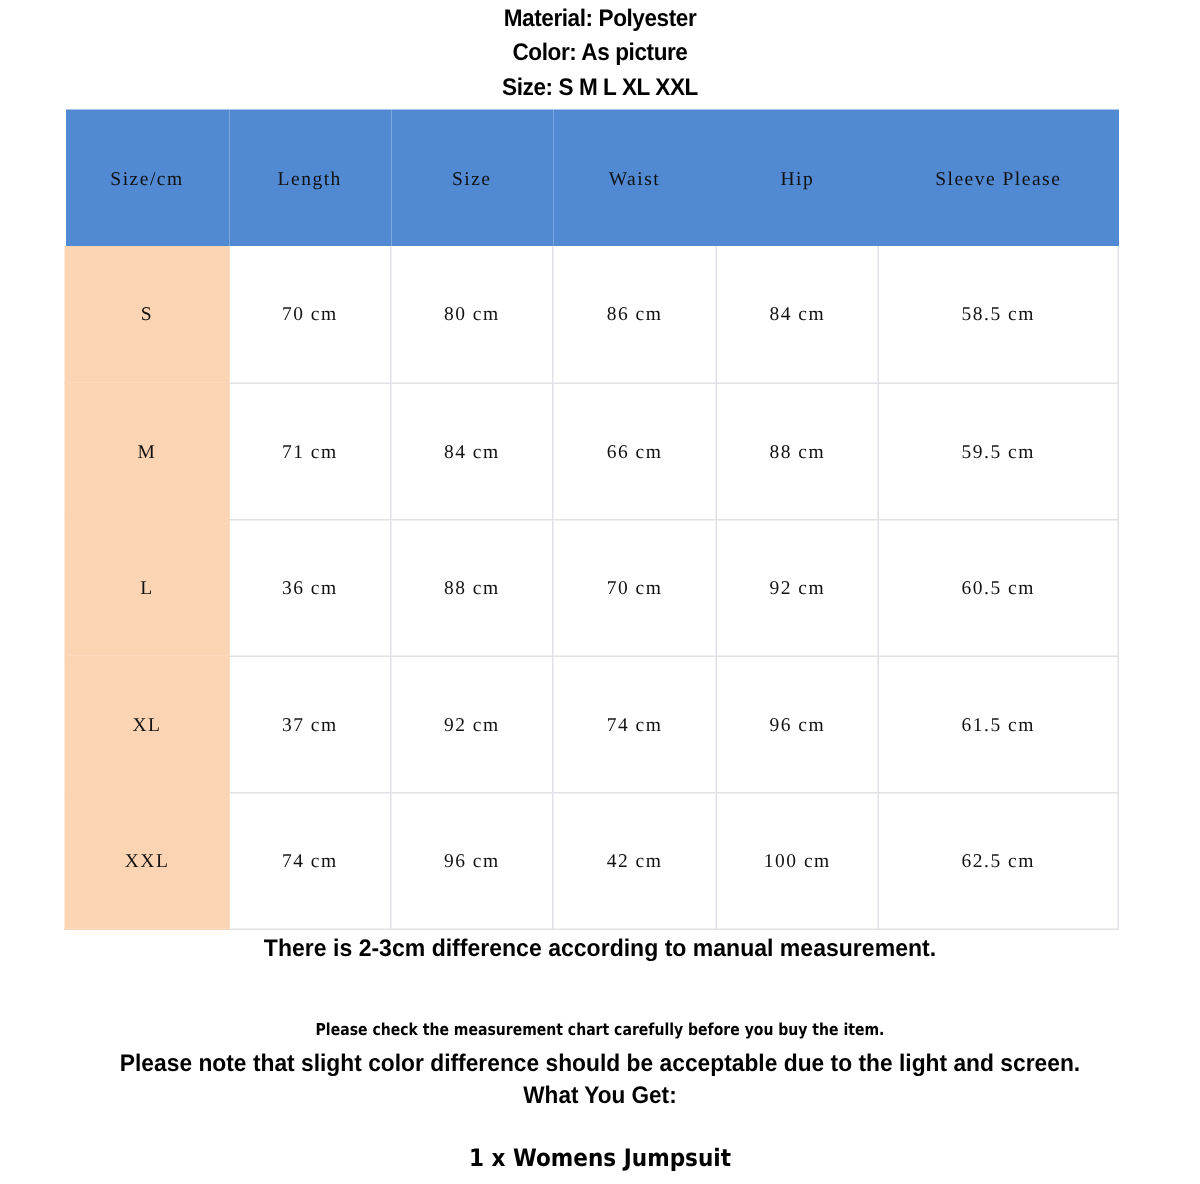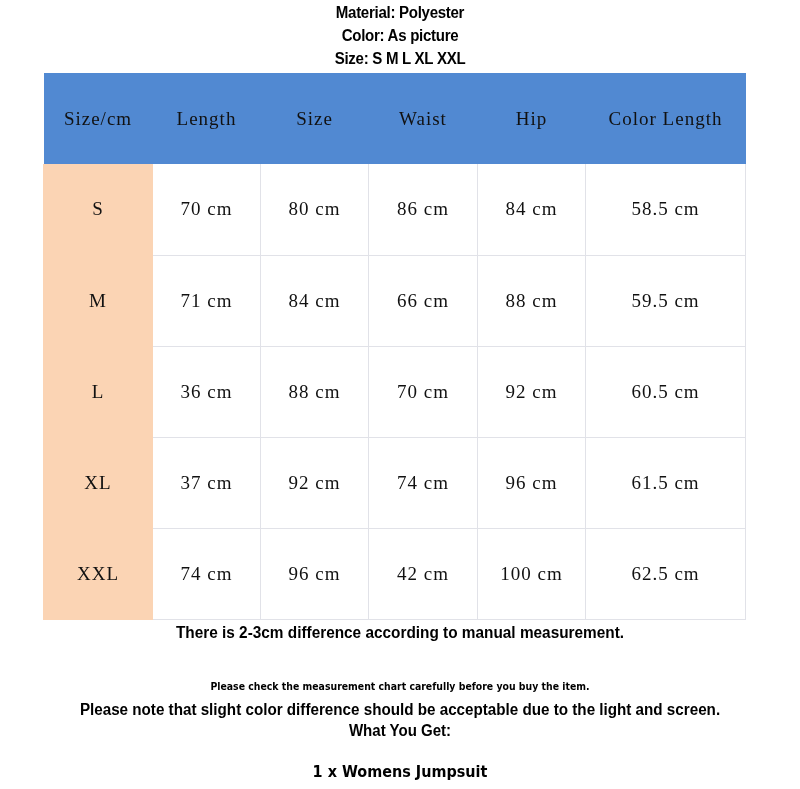--- a/index.html
+++ b/index.html
@@ -10,21 +10,21 @@
       font-family: "Liberation Sans", sans-serif; font-weight: bold; font-size: 16px;
       letter-spacing: -0.3px; transform: scaleX(0.94);
     }
     #line-material { top: 4px; }
     #line-color { top: 27px; }
     #line-size { top: 50px; }
 
     .size-table {
       position: absolute; left: 43px; top: 73px; width: 702px;
       border-collapse: collapse; table-layout: fixed;
-      font-family: "Liberation Serif", "DejaVu Serif", serif; font-size: 19px;
+      font-family: "Liberation Serif", "DejaVu Serif", serif; font-size: 13px;
     }
     .size-table col.c0 { width: 109px; }
     .size-table col.c1 { width: 108px; }
     .size-table col.c2 { width: 108px; }
     .size-table col.c3 { width: 109px; }
     .size-table col.c4 { width: 108px; }
     .size-table col.c5 { width: 160px; }
     .size-table th {
       height: 91px; background: #5189d2; color: #111;
       font-weight: normal; text-align: center; letter-spacing: 1px;
@@ -63,21 +63,21 @@
       <col class="c4">
       <col class="c5">
   </colgroup>
   <thead>
     <tr>
       <th>Size/cm</th>
       <th>Length</th>
       <th>Size</th>
       <th>Waist</th>
       <th>Hip</th>
-      <th>Color Length</th>
+      <th>Sleeve Please</th>
     </tr>
   </thead>
   <tbody>
     <tr>
       <td class="size-cell">S</td>
       <td>70 cm</td>
       <td>80 cm</td>
       <td>86 cm</td>
       <td>84 cm</td>
       <td>58.5 cm</td>

